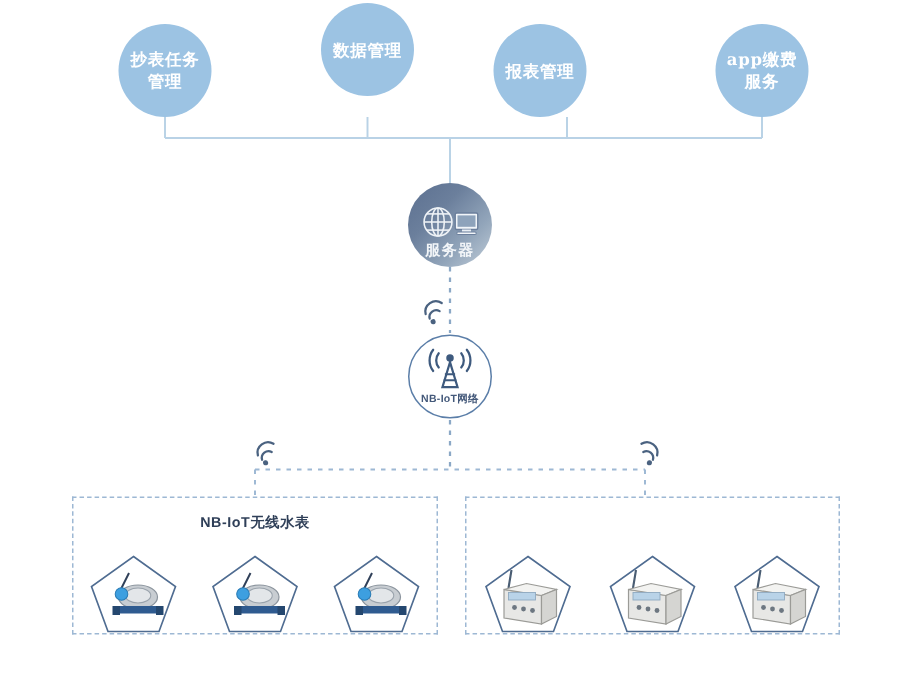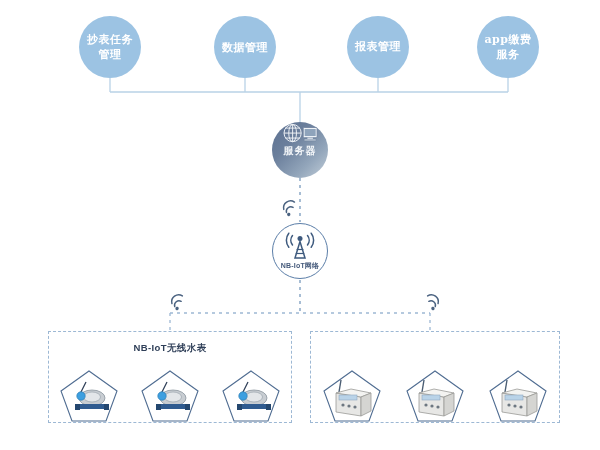--- a/index.html
+++ b/index.html
@@ -34,21 +34,21 @@
     background:radial-gradient(circle at 70% 72%, #b9c8d8 0%, #8496ad 42%, #5d7somewhere 100%);
     background:linear-gradient(135deg,#5c7090 0%,#6b7f9c 35%,#93a6bb 70%,#c2ced9 100%);
     display:flex;flex-direction:column;align-items:center;justify-content:flex-end;
   }
   .server-label{
     color:#f2f5f8;
     font-family:Liberation Sans, sans-serif;
     font-size:10px;
     font-weight:bold;
     letter-spacing:1px;
-    margin-bottom:20px;
+    margin-bottom:4px;
   }
 
   .iot-circle{
     position:absolute;
     border-radius:50%;
     background:#ffffff;
     border:1.6px solid #5b7ea8;
     display:flex;flex-direction:column;align-items:center;justify-content:flex-end;
     box-sizing:border-box;
   }
@@ -137,27 +137,27 @@
     </g>
   </svg>
 
   <div class="node-circle" style="left:79px;top:16px;width:62px;height:62px;">
     <div>
       <span>抄表任务</span>
       <span>管理</span>
     </div>
   </div>
 
-  <div class="node-circle" style="left:214px;top:16px;width:62px;height:62px;">
+  <div class="node-circle" style="left:214px;top:2px;width:62px;height:62px;">
     <div>
       <span>数据管理</span>
     </div>
   </div>
 
-  <div class="node-circle" style="left:347px;top:16px;width:62px;height:62px;font-family:Liberation Mono, monospace;">
+  <div class="node-circle" style="left:329px;top:16px;width:62px;height:62px;">
     <div>
       <span>报表管理</span>
     </div>
   </div>
 
   <div class="node-circle" style="left:477px;top:16px;width:62px;height:62px;">
     <div>
       <span>app缴费</span>
       <span>服务</span>
     </div>

